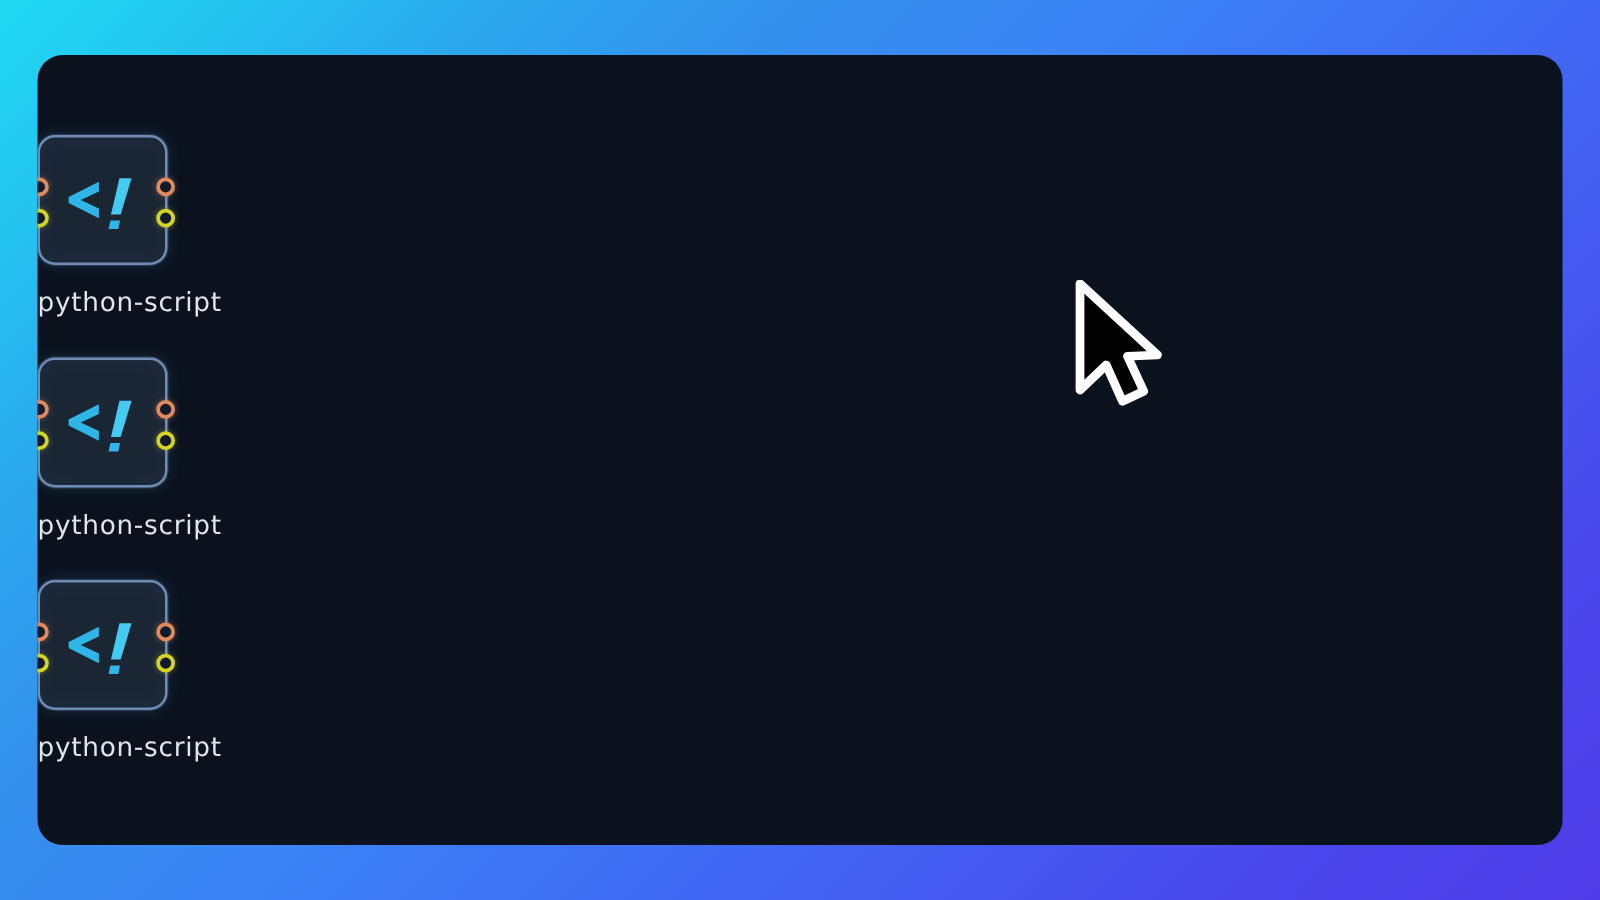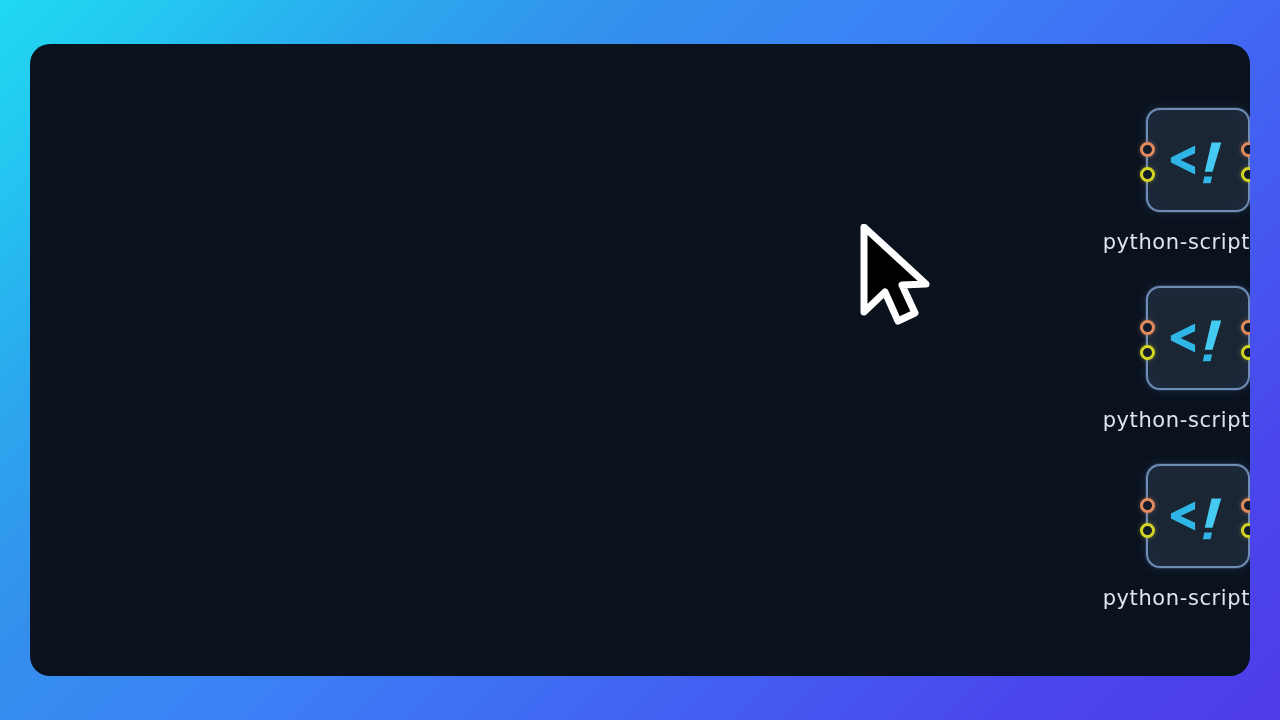--- a/index.html
+++ b/index.html
@@ -52,21 +52,21 @@
     inset: 0;
   }
 
   .node-group {
     position: absolute;
     left: 0;
     top: 0;
     width: 100%;
     display: flex;
     flex-direction: column;
-    align-items: flex-end;
+    align-items: flex-start;
   }
 
   
   .node-body {
     position: relative;
     width: 104px;
     height: 104px;
     border-radius: 14px;
     background: #1b2635;
     border: 2px solid #6e8cb4;

